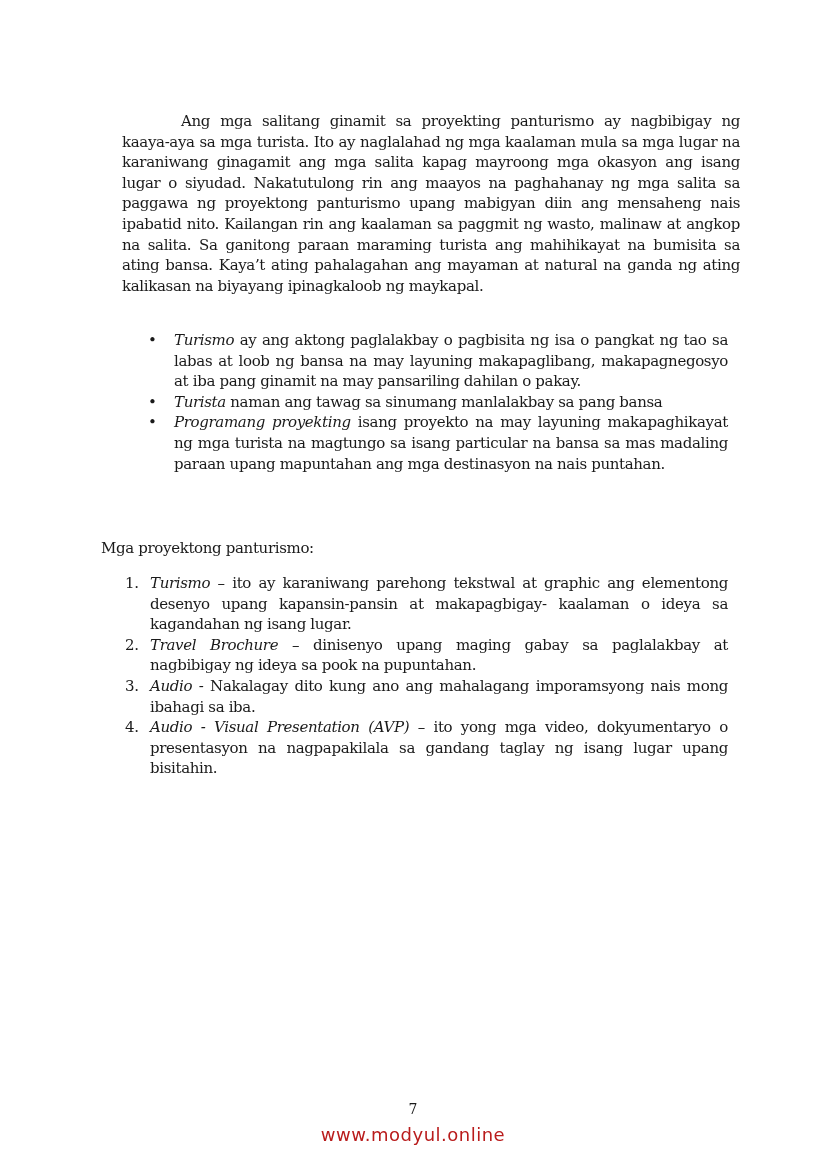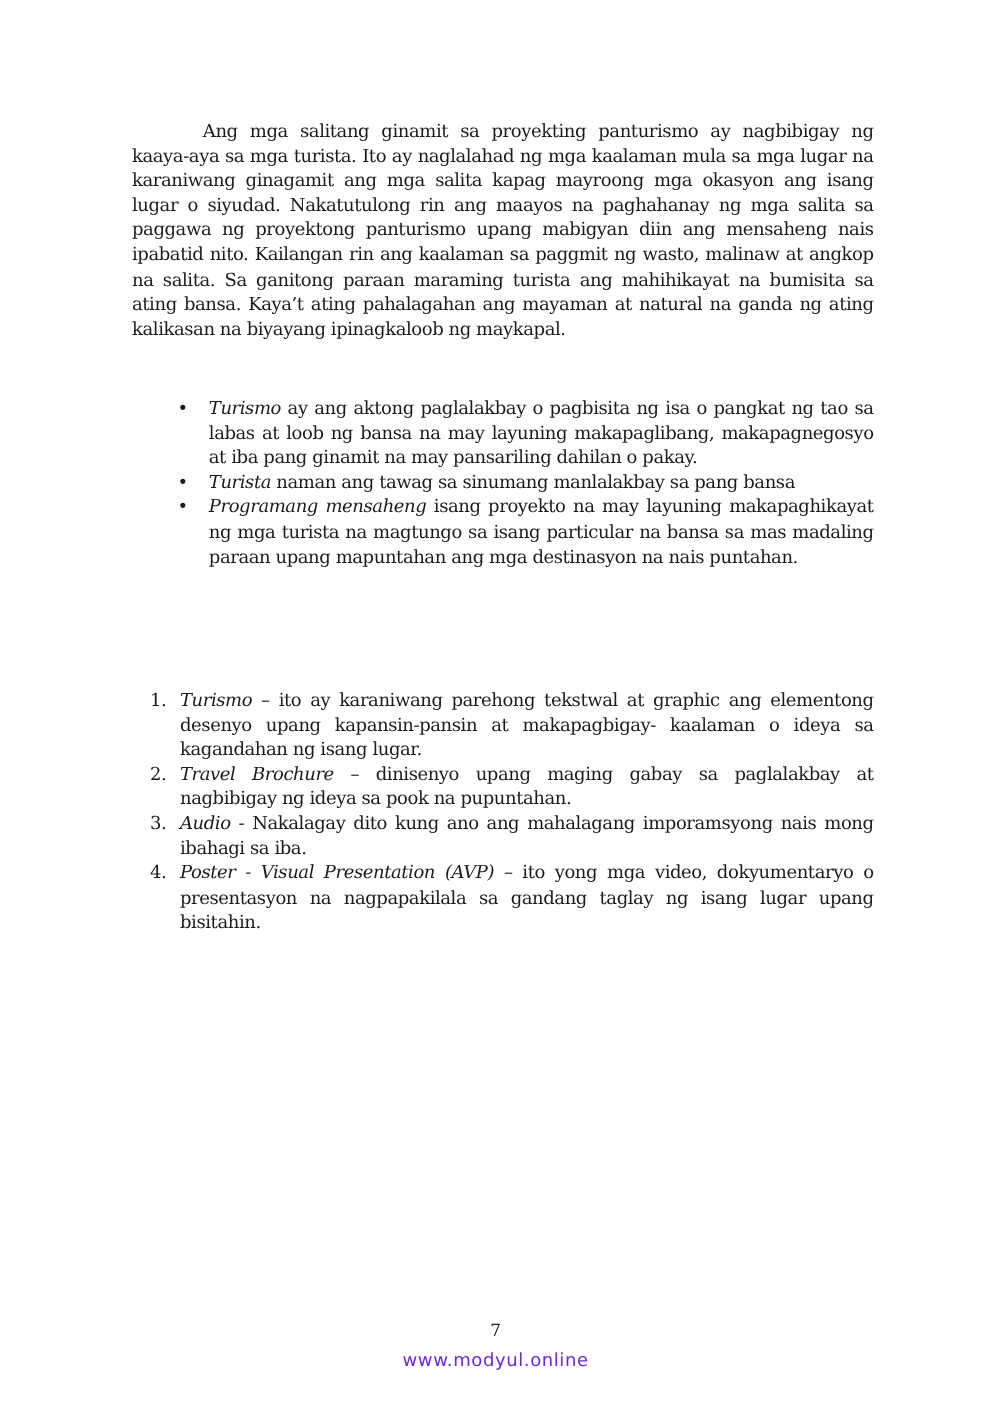--- a/index.html
+++ b/index.html
@@ -1,71 +1,72 @@
 <!DOCTYPE html>
 <html><head>
   <meta charset="utf-8">
   <style>
     html, body { margin: 0; padding: 0; background: #ffffff; }
     body { width: 826px; height: 1169px; position: relative; overflow: hidden;
       font-family: "DejaVu Serif", "Liberation Serif", serif; color: #1a1a1a; }
     .page { position: absolute; left: 0; top: 0; width: 826px; height: 1169px; }
     .para { position: absolute; left: 110px; top: 99px; width: 618px;
-      font-size: 15px; line-height: 20.6px; text-align: justify; text-indent: 59px; margin: 0;
+      font-size: 15px; line-height: 20.6px; text-align: justify; text-indent: 59px; margin: 12px;
       letter-spacing: -0.35px; }
     .bullets { position: absolute; left: 130px; top: 330px; width: 598px; margin: 0; padding: 0; list-style: none;
       font-size: 15px; line-height: 20.6px; letter-spacing: -0.35px; }
     .bullets li { position: relative; padding-left: 44px; text-align: justify; }
     .bullets li .dot { position: absolute; left: 18px; top: 0; }
     .intro { position: absolute; left: 101px; top: 538px; font-size: 15px; line-height: 20.6px; margin: 0; letter-spacing: -0.35px; }
     .numbered { position: absolute; left: 118px; top: 573px; width: 610px; margin: 0; padding: 0; list-style: none;
       font-size: 15px; line-height: 20.6px; letter-spacing: -0.35px; }
     .numbered li { position: relative; padding-left: 32px; text-align: justify; }
     .numbered li .num { position: absolute; left: 7px; top: 0; }
     .term { font-style: italic; margin-top: 26px; }
     .pagenum { position: absolute; left: 0; width: 826px; top: 1101px; text-align: center; font-size: 14px; }
     .watermark { position: absolute; left: 0; width: 826px; top: 1124px; text-align: center;
-      font-family: "DejaVu Sans", "Liberation Sans", sans-serif; font-size: 15px; color: #6d28d9; letter-spacing: 0.5px; }
+      font-family: "DejaVu Sans", "Liberation Sans", sans-serif; font-size: 18px; color: #b91c1c; letter-spacing: 0.5px; }
   </style>
 </head>
 <body>
 
 <div class="page">
   <p class="para">Ang mga salitang ginamit sa proyekting panturismo ay nagbibigay ng kaaya-aya sa mga turista. Ito ay naglalahad ng mga kaalaman mula sa mga lugar na karaniwang ginagamit ang mga salita kapag mayroong mga okasyon ang isang lugar o siyudad. Nakatutulong rin ang maayos na paghahanay ng mga salita sa paggawa ng proyektong panturismo upang mabigyan diin ang mensaheng nais ipabatid nito. Kailangan rin ang kaalaman sa paggmit ng wasto, malinaw at angkop na salita. Sa ganitong paraan maraming turista ang mahihikayat na bumisita sa ating bansa. Kaya’t ating pahalagahan ang mayaman at natural na ganda ng ating kalikasan na biyayang ipinagkaloob ng maykapal.</p>
 
   <ul class="bullets">
     <li>
       <span class="dot">•</span>
       <span class="term">Turismo</span><span> ay ang aktong paglalakbay o pagbisita ng isa o pangkat ng tao sa labas at loob ng bansa na may layuning makapaglibang, makapagnegosyo at iba pang ginamit na may pansariling dahilan o pakay.</span>
     </li>
     <li>
       <span class="dot">•</span>
       <span class="term">Turista</span><span> naman ang tawag sa sinumang manlalakbay sa pang bansa</span>
     </li>
     <li>
       <span class="dot">•</span>
-      <span class="term">Programang mensaheng</span><span> isang proyekto na may layuning makapaghikayat ng mga turista na magtungo sa isang particular na bansa sa mas madaling paraan upang mapuntahan ang mga destinasyon na nais puntahan.</span>
+      <span class="term">Programang proyekting</span><span> isang proyekto na may layuning makapaghikayat ng mga turista na magtungo sa isang particular na bansa sa mas madaling paraan upang mapuntahan ang mga destinasyon na nais puntahan.</span>
     </li>
   </ul>
 
+  <p class="intro">Mga proyektong panturismo:</p>
 
   <ol class="numbered">
     <li>
       <span class="num">1.</span>
       <span class="term">Turismo</span><span> – ito ay karaniwang parehong tekstwal at graphic ang elementong desenyo upang kapansin-pansin at makapagbigay- kaalaman o ideya sa kagandahan ng isang lugar.</span>
     </li>
     <li>
       <span class="num">2.</span>
       <span class="term">Travel Brochure</span><span> – dinisenyo upang maging gabay sa paglalakbay at nagbibigay ng ideya sa pook na pupuntahan.</span>
     </li>
     <li>
       <span class="num">3.</span>
       <span class="term">Audio</span><span> - Nakalagay dito kung ano ang mahalagang imporamsyong nais mong ibahagi sa iba.</span>
     </li>
     <li>
       <span class="num">4.</span>
-      <span class="term">Poster - Visual Presentation (AVP)</span><span> – ito yong mga video, dokyumentaryo o presentasyon na nagpapakilala sa gandang taglay ng isang lugar upang bisitahin.</span>
+      <span class="term">Audio - Visual Presentation (AVP)</span><span> – ito yong mga video, dokyumentaryo o presentasyon na nagpapakilala sa gandang taglay ng isang lugar upang bisitahin.</span>
     </li>
   </ol>
 
   <div class="pagenum">7</div>
   <div class="watermark">www.modyul.online</div>
 </div>
 
 </body></html>

